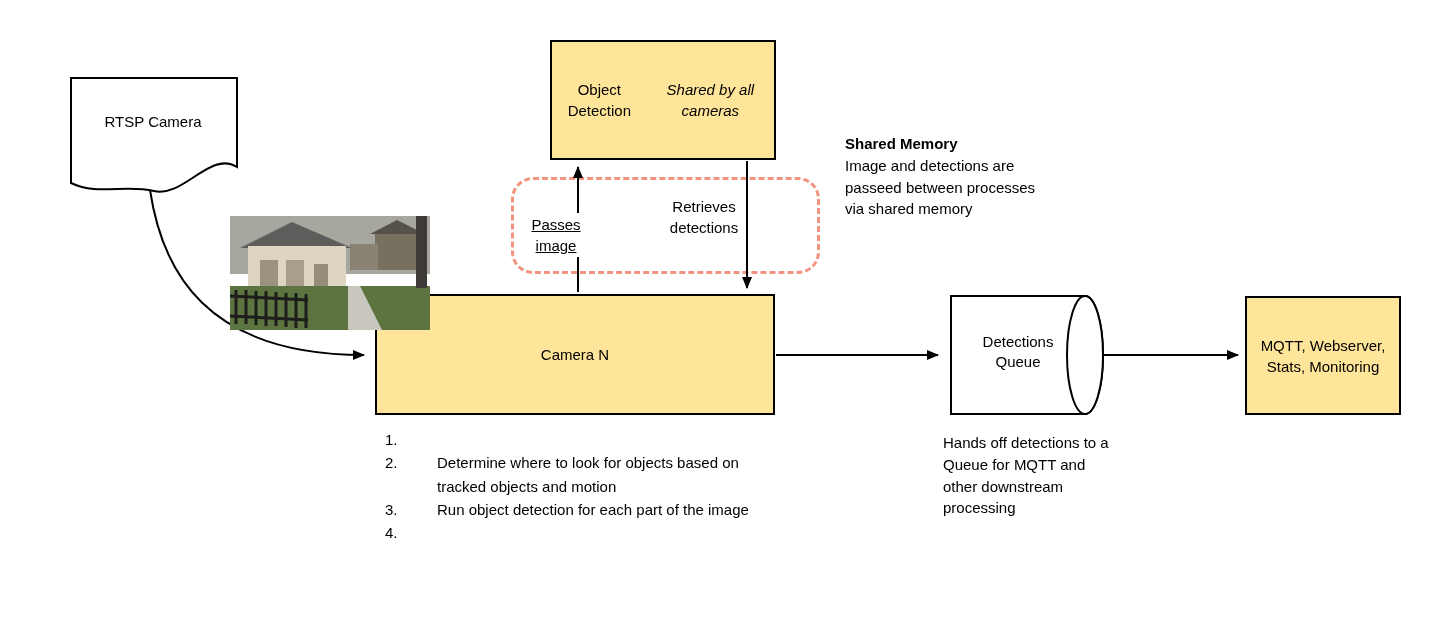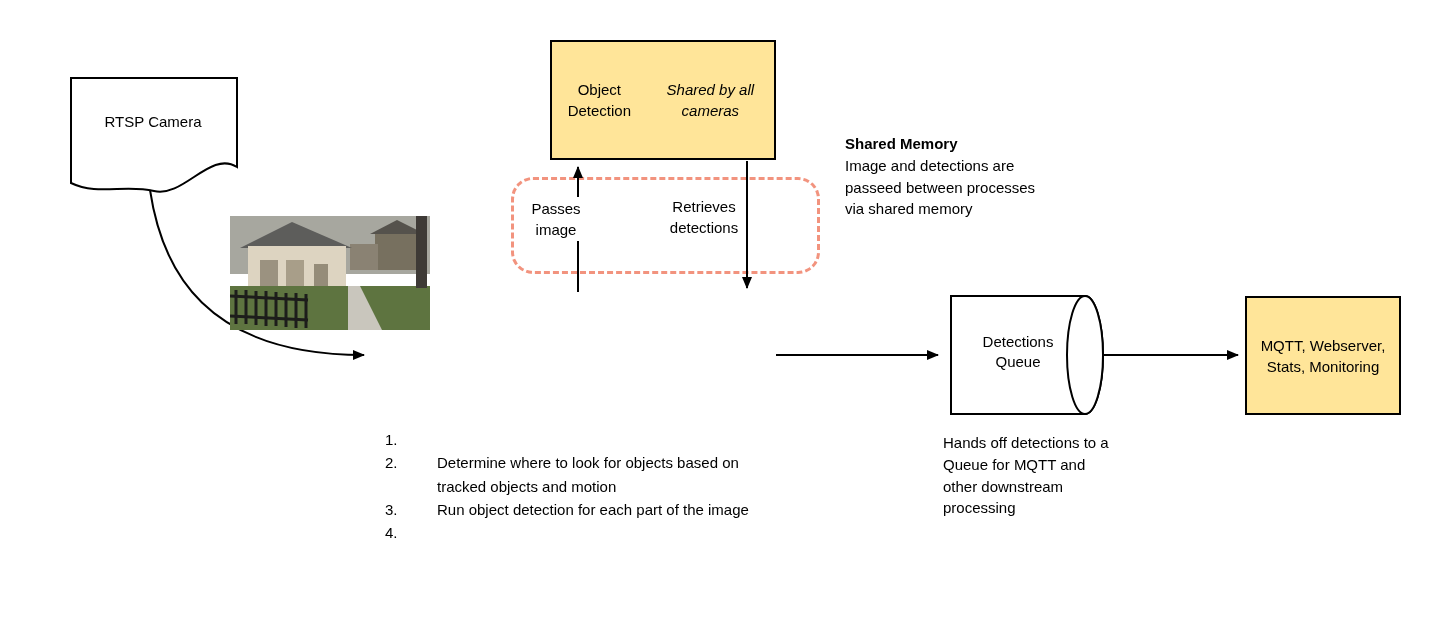--- a/index.html
+++ b/index.html
@@ -19,21 +19,21 @@
   .box-object-detection { left:550px; top:40px; width:226px; height:120px; }
   .box-camera-n { left:375px; top:294px; width:400px; height:121px; }
   .box-mqtt { left:1245px; top:296px; width:156px; height:119px; padding:6px; }
   .italic { font-style:italic; }
 
   .node-label { position:absolute; text-align:center; line-height:1.35; z-index:4; }
   .rtsp-label { left:83px; top:112px; width:140px; }
   .queue-label { left:966px; top:332px; width:104px; z-index:4; }
 
   .edge-label { position:absolute; background:#fff; text-align:center; line-height:1.4; z-index:4; padding:1px 2px; }
-  .label-passes { left:528px; top:197px; width:56px; }
+  .label-passes { left:528px; top:213px; width:56px;text-decoration:underline; }
   .label-retrieves { left:664px; top:195px; width:80px; }
 
   .note { position:absolute; line-height:1.45; z-index:4; }
   .note-shared { left:845px; top:133px; width:200px; }
   .note-shared .note-title { font-weight:bold; }
   .note-fetch { left:45px; top:342px; width:168px; }
   .note-queue { left:943px; top:432px; width:168px; }
 
   .steps { position:absolute; left:385px; top:428px; width:368px; z-index:4; }
   .step { display:grid; grid-template-columns:52px 1fr; line-height:1.55; }
@@ -102,20 +102,23 @@
         <line x1="76" y1="78" x2="76" y2="112"></line>
       </g>
     </svg>
   </div>
 
   <div class="box box-object-detection">
     <div>Object Detection</div>
     <div class="italic">Shared by all cameras</div>
   </div>
 
+  <div class="box box-camera-n">
+    <div>Camera N</div>
+  </div>
 
   <div class="box box-mqtt">
     <div>MQTT, Webserver, Stats, Monitoring</div>
   </div>
 
   <div class="edge-label label-passes">Passes image</div>
   <div class="edge-label label-retrieves">Retrieves detections</div>
 
   <div class="node-label queue-label">Detections Queue</div>
 

